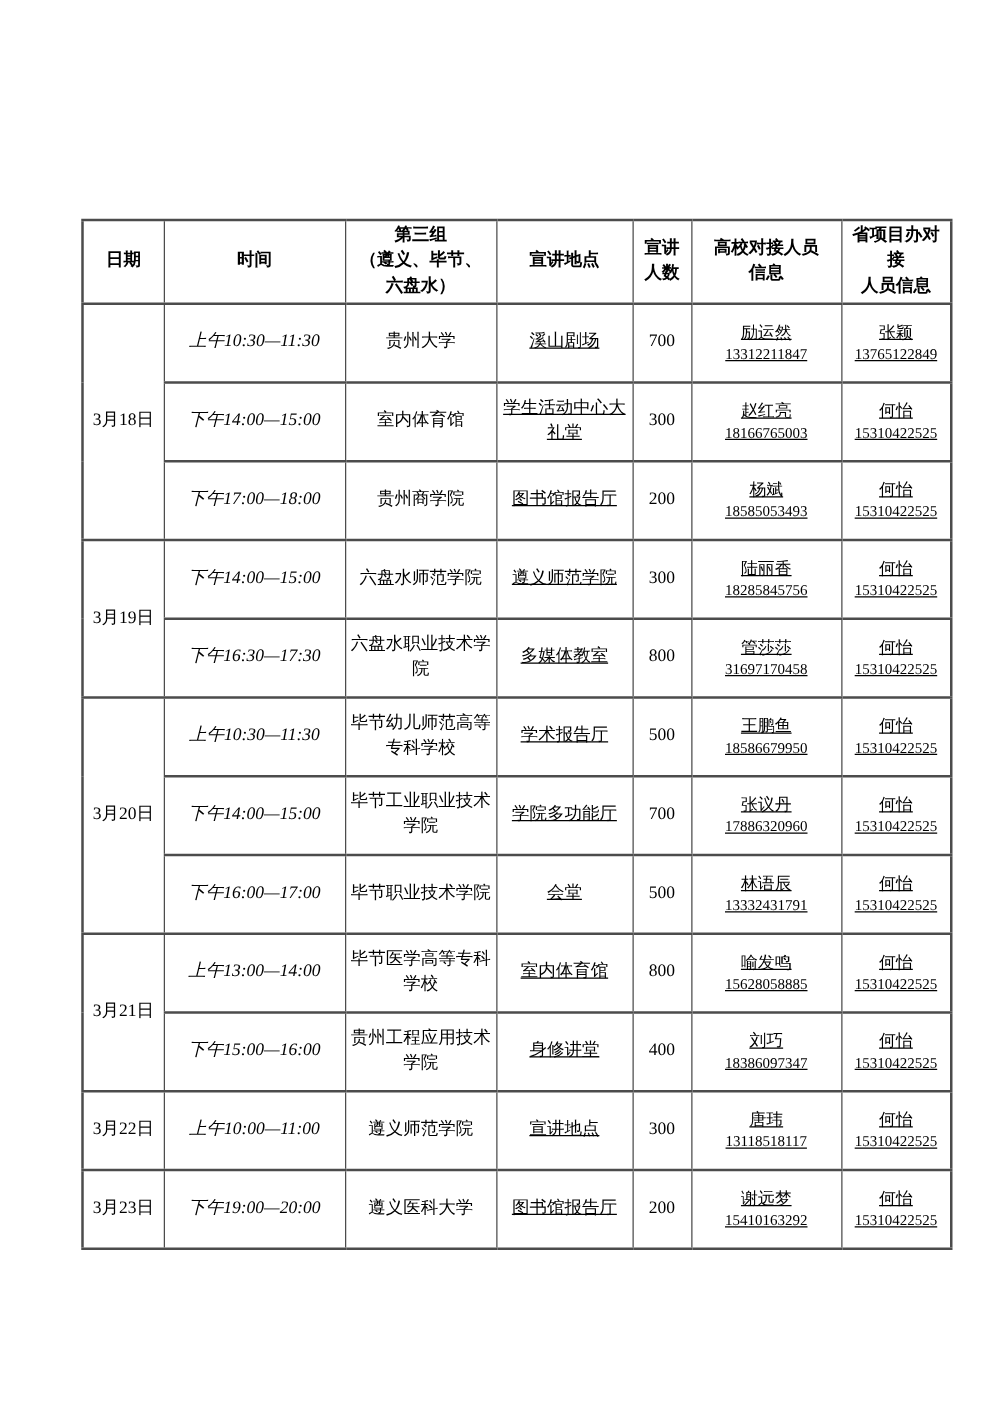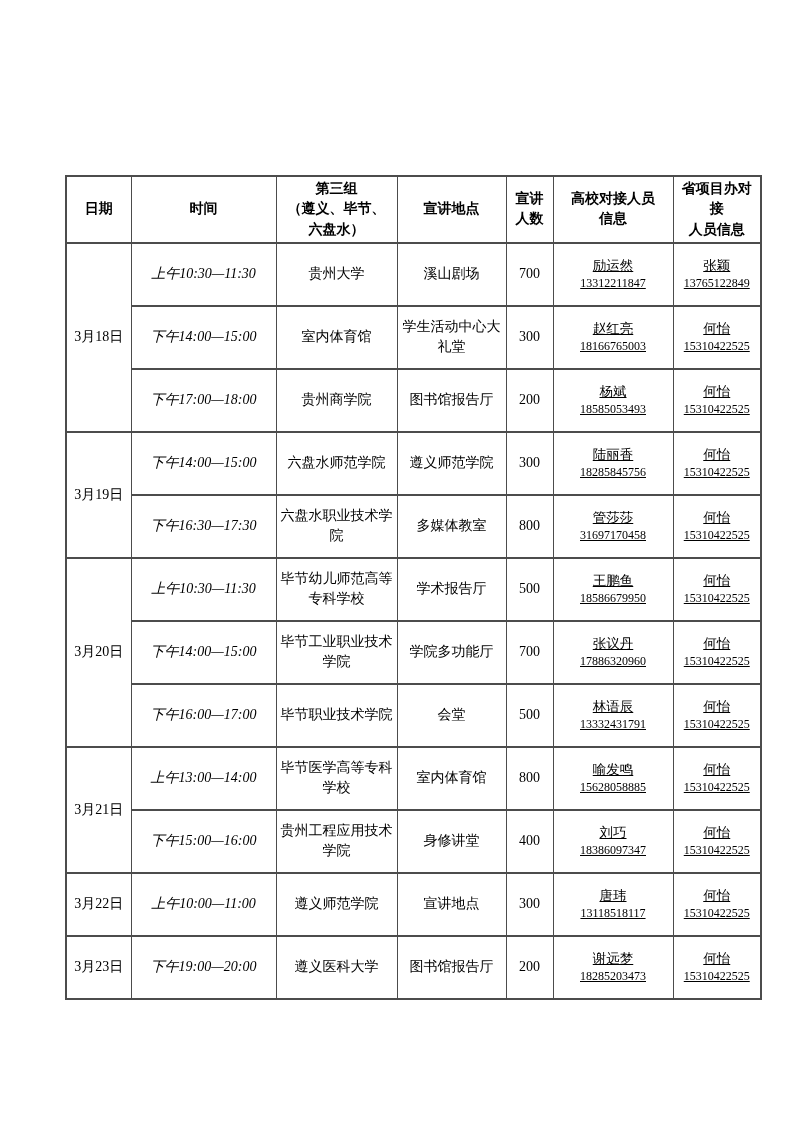--- a/index.html
+++ b/index.html
@@ -53,20 +53,21 @@
     white-space: nowrap;
     padding: 2px 2px;
     font-style: italic;
   }
   td.school-cell {
     padding: 2px 11px;
     margin-top: 13px;
   }
   td.venue-cell {
     padding: 2px 6px;
+    text-decoration: underline;
   }
   td.contact-cell {
     padding: 2px 2px;
   }
   .contact-name {
     font-size: 13.5px;
     text-decoration: underline;
   }
   .contact-phone {
     font-size: 12px;
@@ -272,21 +273,21 @@
       </td>
     </tr>
         <tr>
       <td class="date-cell" rowspan="1">3月23日</td>
       <td class="time-cell">下午19:00—20:00</td>
       <td class="school-cell">遵义医科大学</td>
       <td class="venue-cell">图书馆报告厅</td>
       <td class="count-cell">200</td>
       <td class="contact-cell">
         <div class="contact-name">谢远梦</div>
-        <div class="contact-phone">18285203473</div>
+        <div class="contact-phone">15410163292</div>
       </td>
       <td class="contact-cell">
         <div class="contact-name">何怡</div>
         <div class="contact-phone">15310422525</div>
       </td>
     </tr>
       </tbody>
   </table>
 
 </div>

